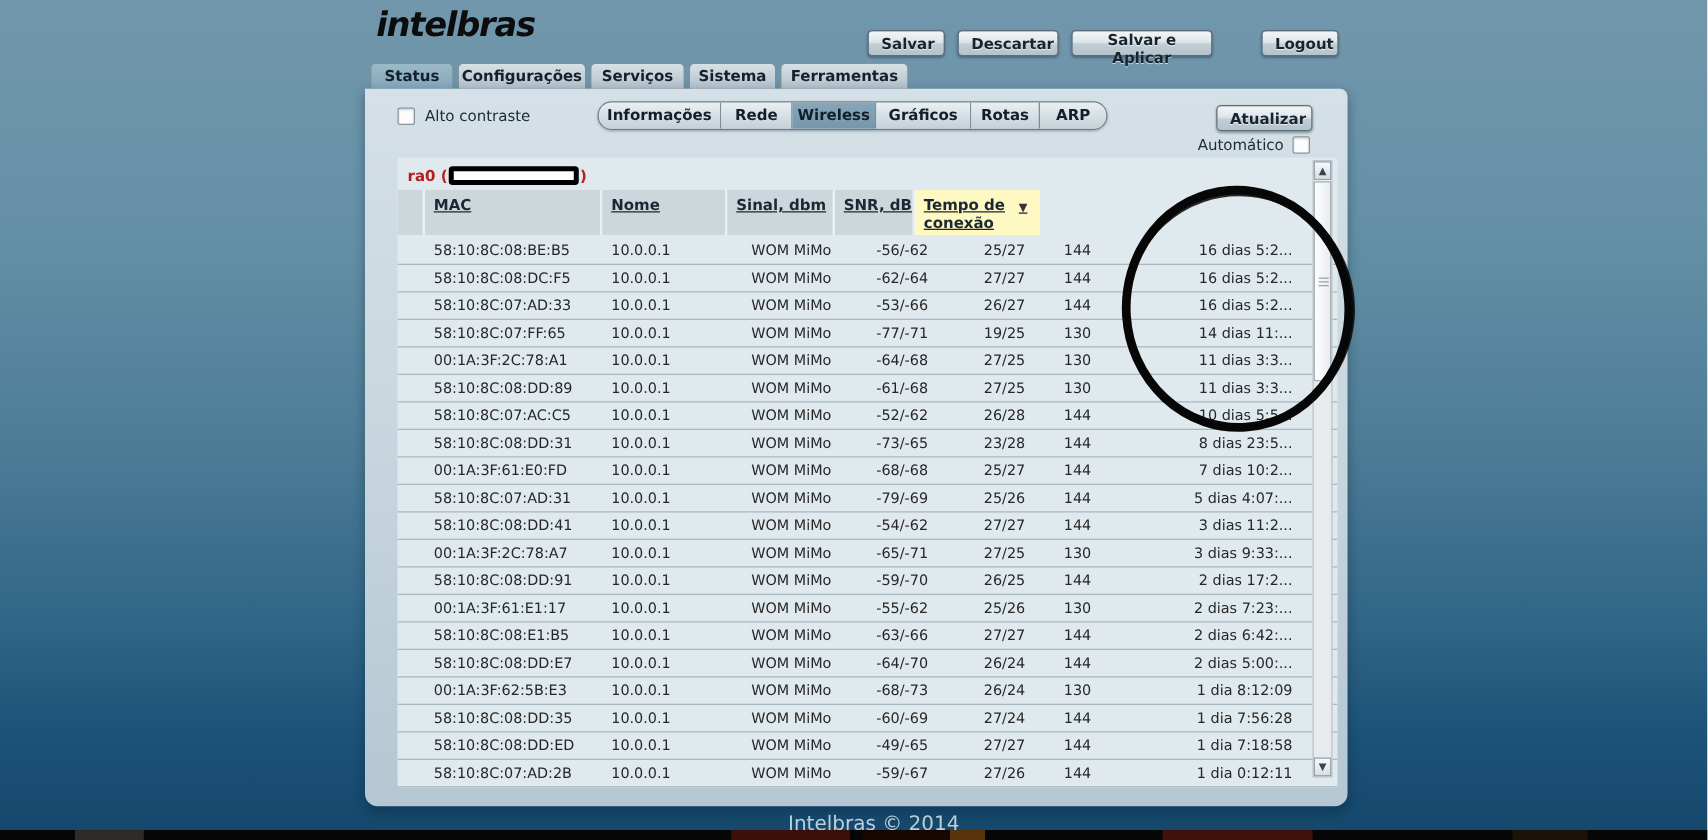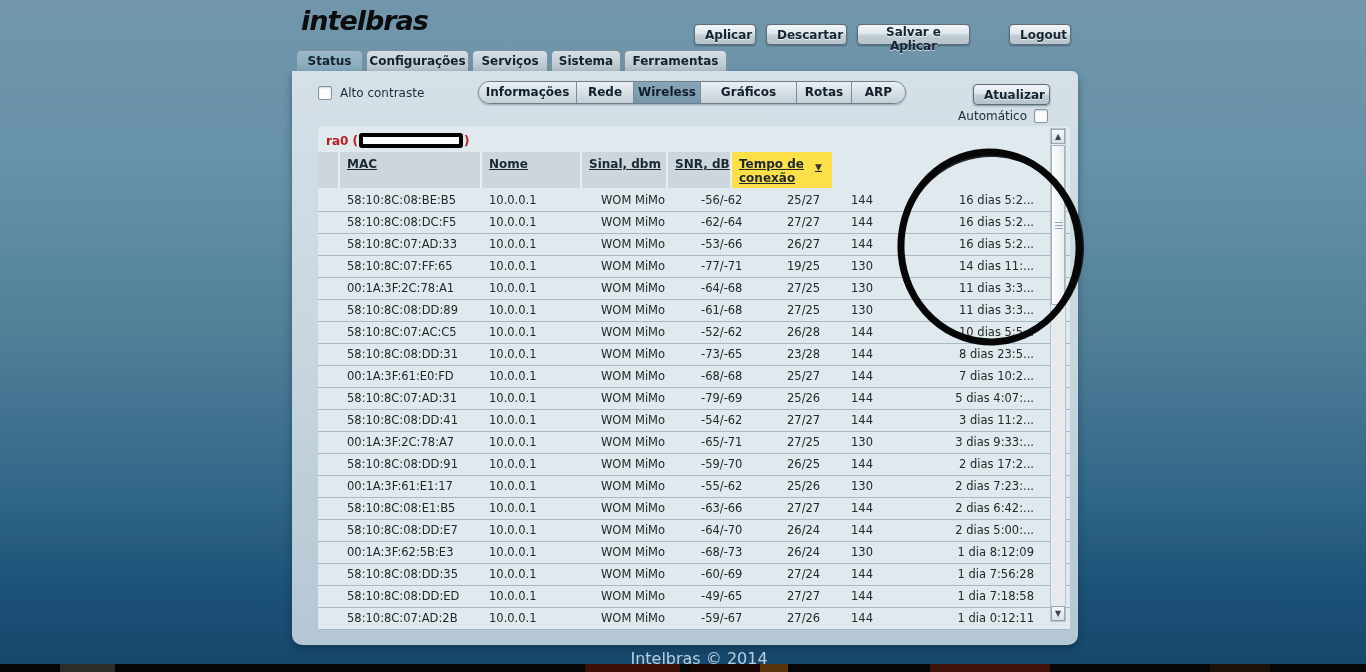--- a/index.html
+++ b/index.html
@@ -62,42 +62,42 @@
     box-shadow:0 1px 2px rgba(10,30,45,.3);
   }
   .subtab {
     height:100%; border-right:1px solid #7d8d99;
     background:linear-gradient(to bottom,#eaeff2,#c5d0d7);
     font-size:12px; font-weight:bold; color:#121f2b; text-align:center; line-height:21px;
     cursor:pointer;
   }
   .subtab:last-child { border-right:none; }
   .subtab.active { background:linear-gradient(to bottom,#87a6b8,#7697ab); }
-  .st-w0{width:98px}.st-w1{width:57px}.st-w2{width:67px}.st-w3{width:96px}.st-w4{width:55px}.st-w5{width:53px}
+  .st-w0{width:98px}.st-w1{width:57px}.st-w2{width:67px}.st-w3{width:76px}.st-w4{width:55px}.st-w5{width:53px}
 
   .btn-atualizar { left:681px; top:13px; width:77px; position:absolute; }
   .auto-row { position:absolute; right:30px; top:37px; font-size:12px; color:#1c2b38; }
   .auto-row .lbl { margin-right:7px; vertical-align:middle; }
 
   
   .table-wrap {
     position:absolute; left:26px; top:55px; width:752px; height:504px;
     background:#dfe9ee; border-radius:3px; overflow:hidden;
   }
   .if-line { padding:7px 0 3px 8px; font-size:12px; font-weight:bold; color:#b91c1c; height:24px; }
   .redacted {
     display:inline-block; width:104px; height:15px; background:#ffffff;
     border:4px solid #000; border-radius:3px; vertical-align:-3px; margin:0 1px;
   }
   .thead { display:flex; height:36px; margin-top:2px; }
   .th {
     background:#cdd6db; border-right:2px solid #e9f0f4; padding:5px 0 0 7px;
     font-size:12px; font-weight:bold; color:#1b2733; line-height:14px; cursor:pointer;text-decoration:underline;
   }
-  .th:last-child { border-right:none; background:#fde047; display:flex; }
+  .th:last-child { border-right:none; background:#fef9c3; display:flex; }
   .th-sort-text { width:74px; }
   .sort-arrow { font-size:9px; color:#333; margin:3px 0 0 2px; }
   .c0{width:22px}.c1{width:142px}.c2{width:112px}.c3{width:100px}
   .c4{width:86px}.c5{width:64px}.c6{width:104px}.c7{width:100px}
   .tbody { margin-top:2px; }
   .tr { display:flex; height:22px; border-bottom:1px solid #a9b7c0; }
   .td { font-size:11.5px; color:#272727; line-height:21px; padding-left:7px;
         white-space:nowrap; overflow:hidden; }
   .td.c7 { text-align:right; padding-right:14px; padding-left:0; }
 
@@ -132,21 +132,21 @@
   .bottom-strip { position:absolute; left:0; top:664px; width:100%; height:8px; background:#060606; }
   .patch { position:absolute; top:0; height:8px; }
 </style>
 </head>
 <body>
 
 <div class="page">
 
   <div class="logo">intelbras</div>
 
-  <button class="btn btn-aplicar">Aplicar</button>
+  <button class="btn btn-aplicar">Salvar</button>
   <button class="btn btn-descartar">Descartar</button>
   <button class="btn btn-salvar">Salvar e Aplicar</button>
   <button class="btn btn-logout">Logout</button>
 
   <div class="tabbar">
     <div class="tab tab-w0 active">Status</div>
     <div class="tab tab-w1">Configurações</div>
     <div class="tab tab-w2">Serviços</div>
     <div class="tab tab-w3">Sistema</div>
     <div class="tab tab-w4">Ferramentas</div>

